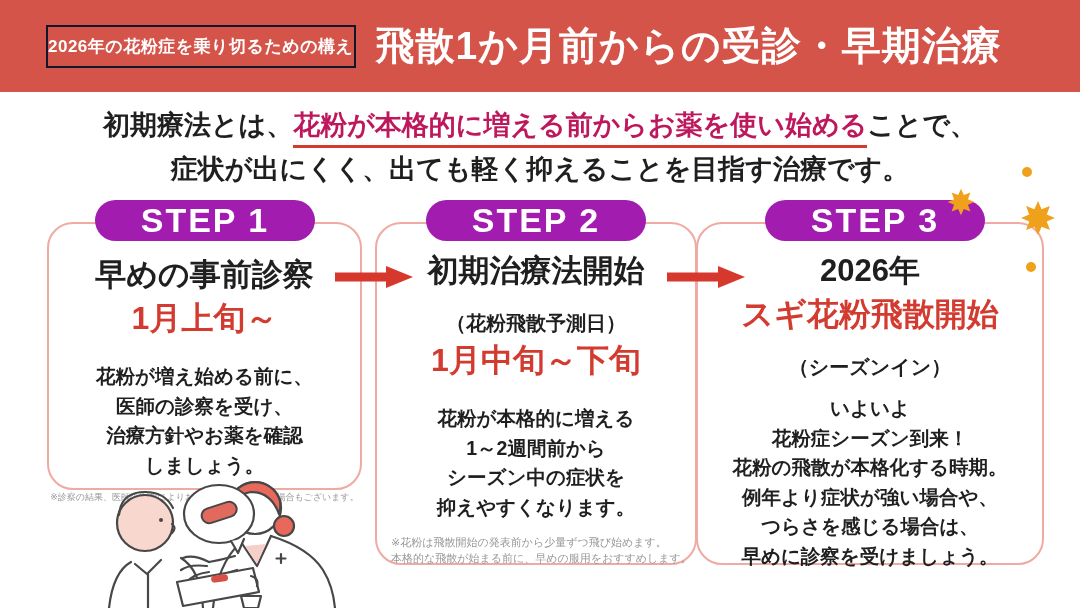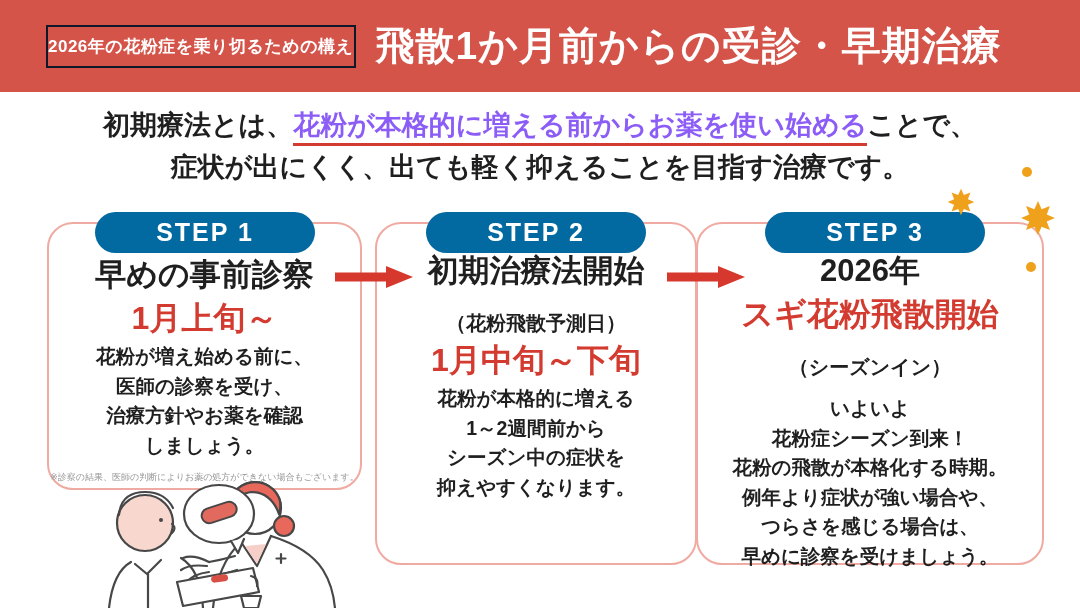--- a/index.html
+++ b/index.html
@@ -21,43 +21,43 @@
   .main-title{
     margin:0 0 0 20px; color:#ffffff; font-weight:bold; font-size:39px;
     letter-spacing:1px; white-space:nowrap;
   }
   
   .intro{
     position:absolute; top:104px; left:0; width:1080px; text-align:center;
     font-weight:bold; font-size:27px; line-height:42px; margin:0;
   }
   .red-underline{
-    color:#8b5cf6; display:inline-block; border-bottom:3px solid #d43b30;
-    padding-bottom:1px; line-height:34px;
+    color:#be185d; display:inline-block; border-bottom:3px solid #d43b30;
+    padding-bottom:1px; line-height:34px;font-family:Liberation Mono, monospace;
   }
   
   .step-card{
     position:absolute; top:222px; box-sizing:border-box; background:#fff;
     border:2.5px solid #efaaa2; border-radius:26px; text-align:center;
   }
   .card-1{left:47px;  width:315px; height:268px;}
   .card-2{left:375px; width:322px; height:343px;}
   .card-3{left:696px; width:348px; height:343px;}
   .step-pill{
-    position:absolute; top:212px; width:220px; height:41px; border-radius:22px;
-    background:#0369a1; color:#ffffff; font-weight:bold; font-size:25px;
+    position:absolute; top:200px; width:220px; height:41px; border-radius:22px;
+    background:#a21caf; color:#ffffff; font-weight:bold; font-size:34px;
     letter-spacing:2px; display:flex; align-items:center; justify-content:center;
     z-index:3;
   }
   .pill-1{left:95px;} .pill-2{left:426px;} .pill-3{left:765px;}
   .card-title{font-size:31px; font-weight:bold; margin:32px 0 0; line-height:38px;}
   .card-title.tight{margin-top:28px;}
   .red-sub{color:#d43b30; font-size:32px; font-weight:bold; line-height:40px; margin-top:4px;}
   .paren-sub{font-size:20px; font-weight:bold; line-height:26px; margin-top:20px;}
-  .card-body{font-size:19.5px; font-weight:bold; line-height:29.5px; margin-top:4px;}
+  .card-body{font-size:19.5px; font-weight:bold; line-height:29.5px; margin-top:24px;}
   .card-body span{display:block;}
   .card-3 .card-body{margin-top:14px;}
   .footnote{color:#979797; margin-top:10px; line-height:14px;}
   .fn-1{font-size:9px;}
   .fn-2{font-size:11px; line-height:16px; margin-top:12px; text-align:left; padding-left:14px;}
   .fn-2 span{display:block;}
   
   .flow-arrow{position:absolute; top:264px; z-index:4;}
   .arrow-1{left:332px;} .arrow-2{left:664px;}
   .decor{position:absolute; z-index:5;}
@@ -97,20 +97,24 @@
 
   <section class="step-card card-2">
     <h2 class="card-title tight">初期治療法開始</h2>
     <div class="paren-sub">（花粉飛散予測日）</div>
     <div class="red-sub">1月中旬～下旬</div>
     <div class="card-body">
       <span>花粉が本格的に増える</span>
       <span>1～2週間前から</span>
       <span>シーズン中の症状を</span>
       <span>抑えやすくなります。</span>
+    </div>
+    <div class="footnote fn-2">
+      <span>※花粉は飛散開始の発表前から少量ずつ飛び始めます。</span>
+      <span>本格的な飛散が始まる前に、早めの服用をおすすめします。</span>
     </div>
   </section>
 
   <section class="step-card card-3">
     <h2 class="card-title tight">2026年</h2>
     <div class="red-sub">スギ花粉飛散開始</div>
     <div class="paren-sub">（シーズンイン）</div>
     <div class="card-body">
       <span>いよいよ</span>
       <span>花粉症シーズン到来！</span>

